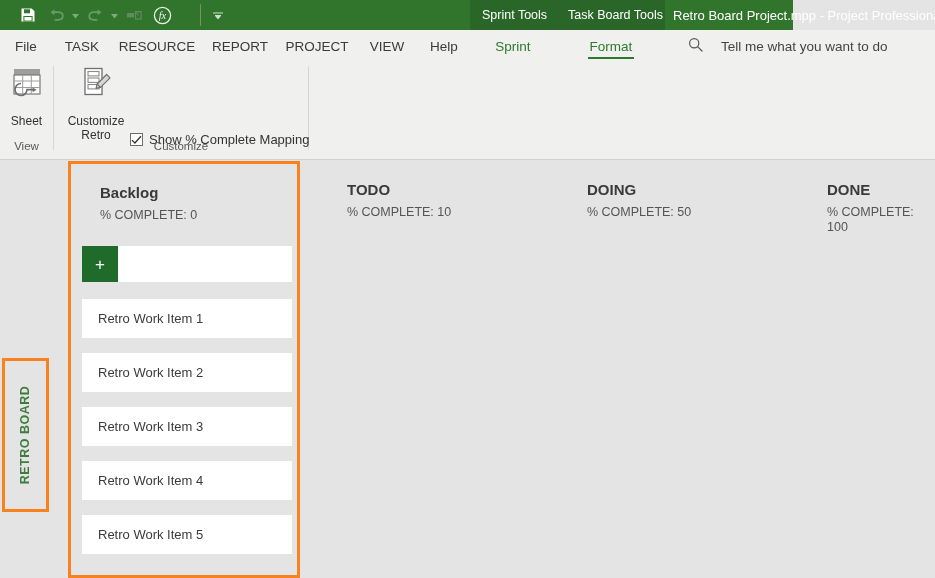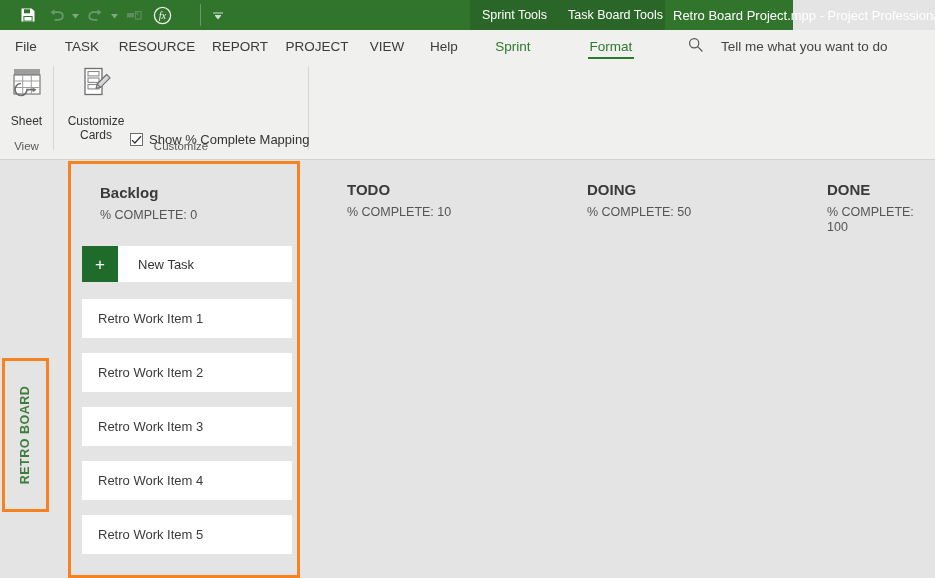--- a/index.html
+++ b/index.html
@@ -292,21 +292,21 @@
       <svg width="36" height="34" viewBox="0 0 36 34">
         <rect x="7" y="2.5" width="17" height="26" fill="#fff" stroke="#6f6f6f" stroke-width="1.3"></rect>
         <rect x="10" y="5.5" width="11" height="4.4" fill="#fff" stroke="#8a8a8a" stroke-width="1.1"></rect>
         <rect x="10" y="12" width="11" height="4.4" fill="#fff" stroke="#8a8a8a" stroke-width="1.1"></rect>
         <rect x="10" y="18.5" width="11" height="4.4" fill="#fff" stroke="#8a8a8a" stroke-width="1.1"></rect>
         <path d="M28.6 8.5 32 11.9 22.5 21.4l-4.4 1 1-4.4z" fill="#d8d8d8" stroke="#6f6f6f" stroke-width="1.2" stroke-linejoin="round"></path>
         <path d="M19.1 18l3.4 3.4" stroke="#6f6f6f" stroke-width="1.1"></path>
       </svg>
     </span>
     <span class="bb-label">Customize</span>
-    <span class="bb-label" style="margin-top:0">Cards</span>
+    <span class="bb-label" style="margin-top:0">Retro</span>
   </div>
 
   <div class="chk-row">
     <span class="chk-box">
       <svg width="11" height="10" viewBox="0 0 11 10">
           <path d="M1 5.1 3.9 8 10 1.2" stroke="#333" stroke-width="1.3" fill="none"></path>
         </svg>
     </span>
     <span class="chk-label">Show % Complete Mapping</span>
   </div>
@@ -322,21 +322,20 @@
   </div>
 
   <div class="col" id="col-backlog">
     <div class="col-head">
       <div class="col-title">Backlog</div>
       <div class="col-sub">% COMPLETE: 0</div>
     </div>
     <div class="cards">
       <div class="newtask">
         <div class="newtask-plus">+</div>
-        <div class="newtask-label">New Task</div>
       </div>
       <div class="card">Retro Work Item 1</div>
       <div class="card">Retro Work Item 2</div>
       <div class="card">Retro Work Item 3</div>
       <div class="card">Retro Work Item 4</div>
       <div class="card">Retro Work Item 5</div>
     </div>
   </div>
 
   <div class="col" id="col-todo">

